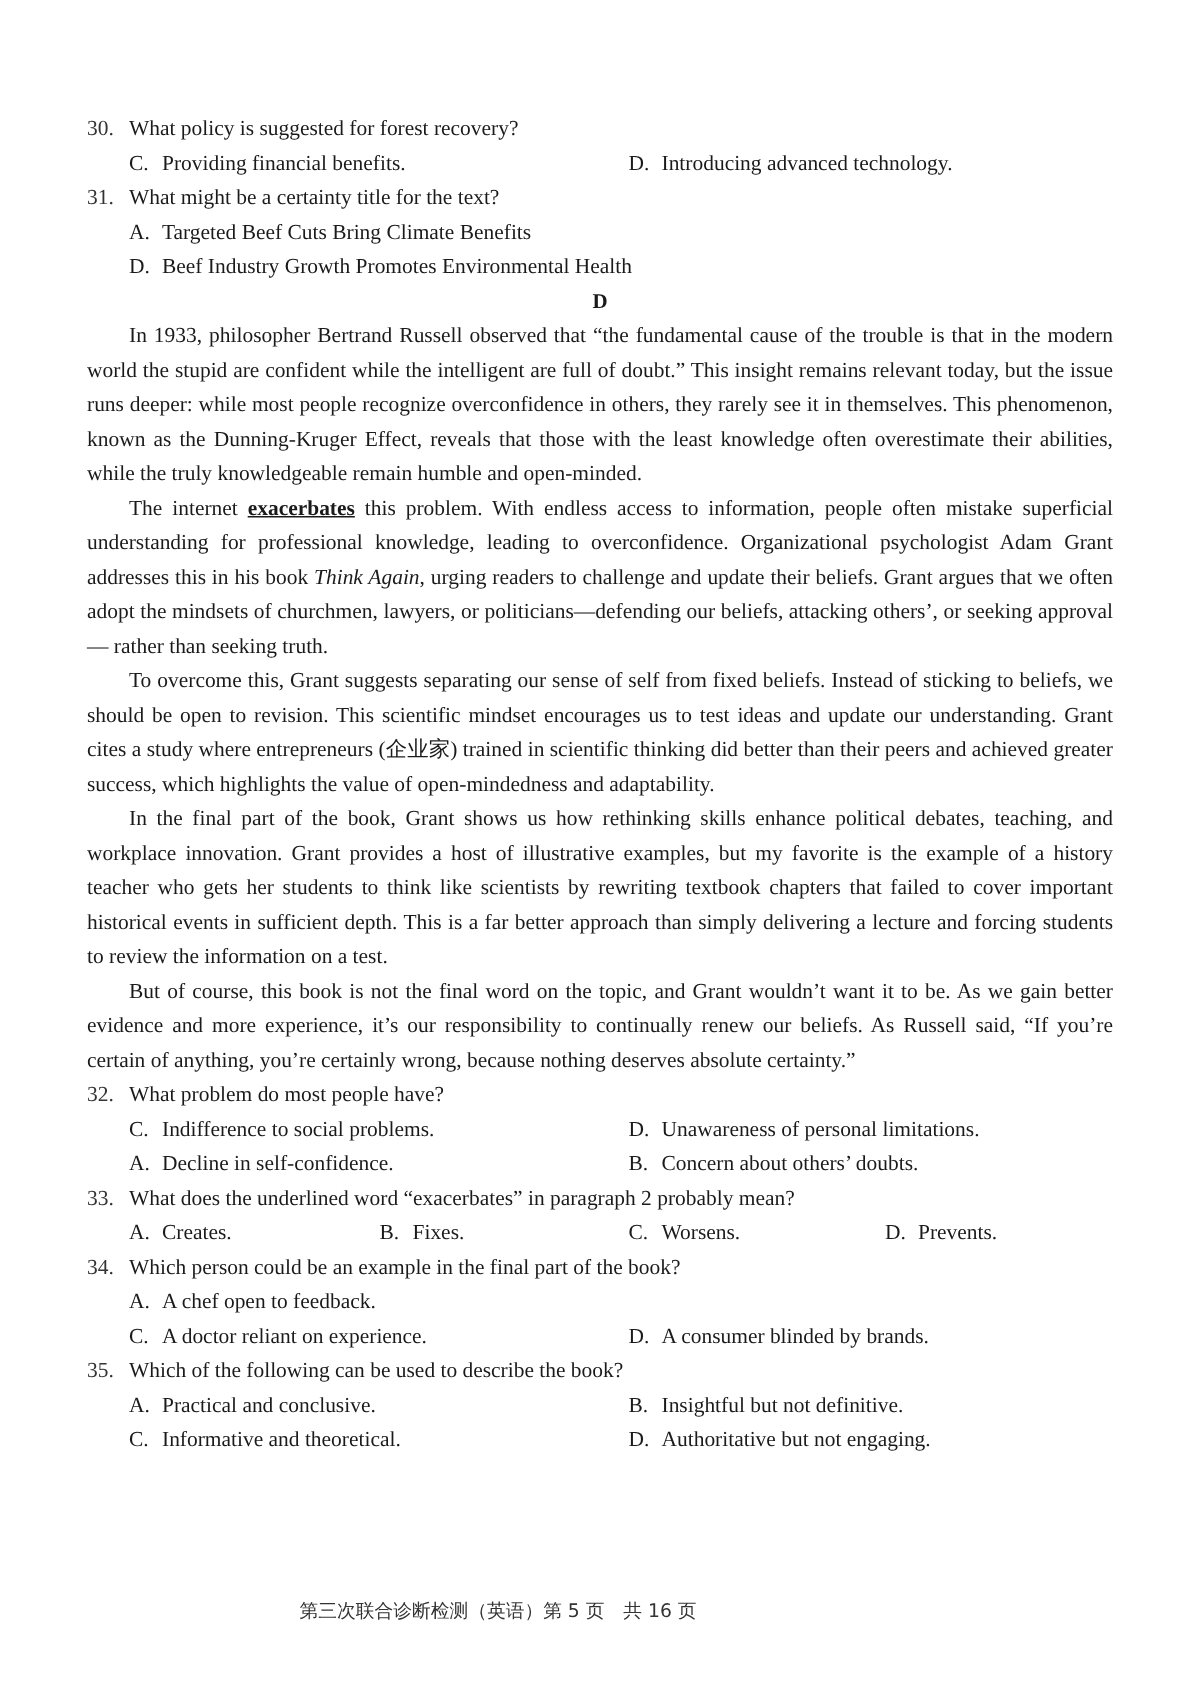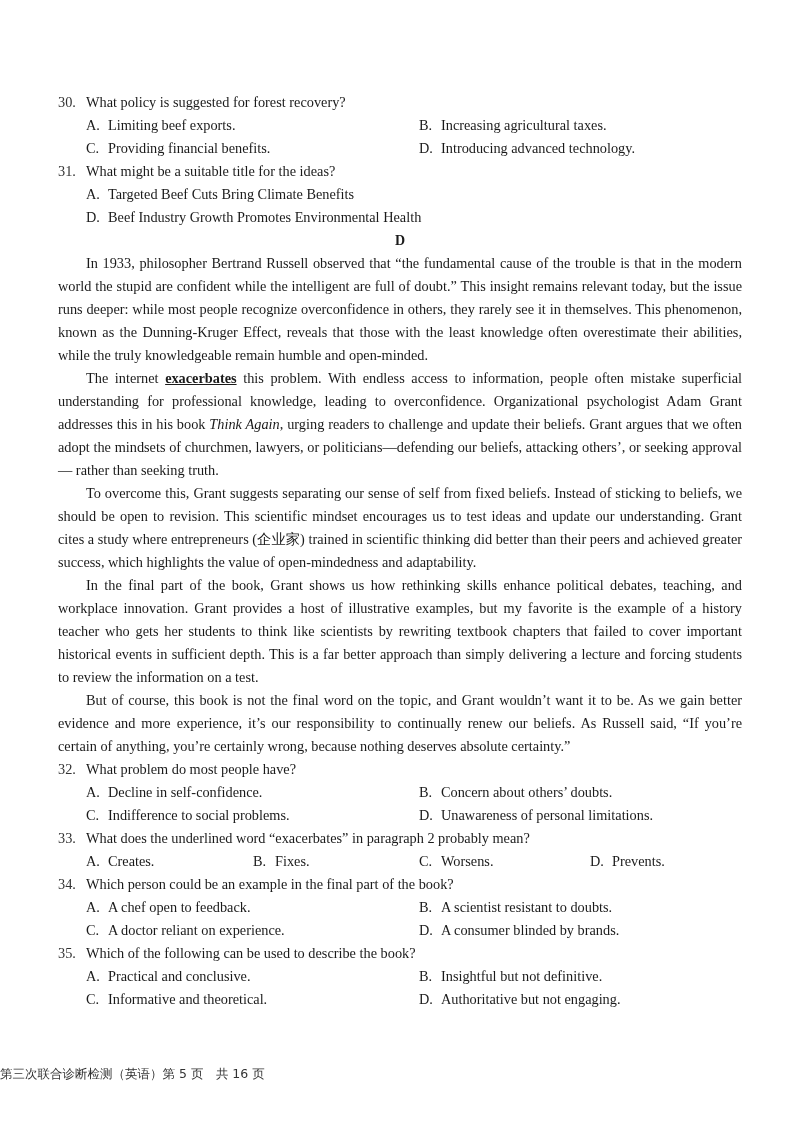--- a/index.html
+++ b/index.html
@@ -1,98 +1,93 @@
 <!DOCTYPE html>
 <html><head>
   <meta charset="utf-8">
   <style>
     html, body { margin: 0; padding: 0; background: #ffffff; }
     body {
       width: 800px; height: 1131px; position: relative; overflow: hidden;
       font-family: "Liberation Serif", "DejaVu Serif", serif;
       color: #1a1a1a; font-size: 14.3px;
     }
-    .page { position: absolute; left: 58px; top: 75px; width: 684px; margin-top: 16px; }
+    .page { position: absolute; left: 58px; top: 75px; width: 684px; }
     .q { line-height: 23px; height: 23px; white-space: nowrap; }
     .qnum { display: inline-block; width: 28px; color: #333; }
     .opts { position: relative; height: 23px; line-height: 23px; margin-left: 28px; white-space: nowrap; }
     .opt { position: absolute; top: 0; }
     .opt .ol { display: inline-block; width: 22px; }
     .two .opt:nth-child(1) { left: 0; }
     .two .opt:nth-child(2) { left: 333px; }
     .four .opt:nth-child(1) { left: 0; }
     .four .opt:nth-child(2) { left: 167px; }
     .four .opt:nth-child(3) { left: 333px; }
     .four .opt:nth-child(4) { left: 504px; }
     .single .opt { position: static; }
     .section { text-align: center; font-weight: bold; line-height: 23px; height: 23px; font-size: 14px; }
     .para { text-align: justify; text-indent: 28px; line-height: 23px; font-size: 14.3px; }
     .para u { font-weight: bold; text-decoration: underline; }
-    .footer { position: absolute; top: 1066px; left: 0; width: 664px; font-size: 12.5px; color: #333; font-family: "DejaVu Sans", sans-serif; }
+    .footer { position: absolute; top: 1066px; left: 0; width: 664px; text-align: center; font-size: 12.5px; color: #333; font-family: "DejaVu Sans", sans-serif; }
   </style>
 </head>
 <body>
 
 <div class="page">
 
   <div>
     <div class="q"><span class="qnum">30.</span><span>What policy is suggested for forest recovery?</span></div>
     <div class="opts two">
-      <span class="opt"><span class="ol">A.</span><span>Limiting beef exports.</span></span>
-      <span class="opt"><span class="ol">B.</span><span>Increasing agricultural taxes.</span></span>
-    </div>
-    <div class="opts two">
       <span class="opt"><span class="ol">C.</span><span>Providing financial benefits.</span></span>
       <span class="opt"><span class="ol">D.</span><span>Introducing advanced technology.</span></span>
     </div>
   </div>
 
   <div>
-    <div class="q"><span class="qnum">31.</span><span>What might be a suitable title for the ideas?</span></div>
+    <div class="q"><span class="qnum">31.</span><span>What might be a certainty title for the text?</span></div>
     <div class="opts single"><span class="opt"><span class="ol">A.</span><span>Targeted Beef Cuts Bring Climate Benefits</span></span></div>
     <div class="opts single"><span class="opt"><span class="ol">D.</span><span>Beef Industry Growth Promotes Environmental Health</span></span></div>
   </div>
 
   <div class="section">D</div>
 
   <div>
     <div class="para">In 1933, philosopher Bertrand Russell observed that “the fundamental cause of the trouble is that in the modern world the stupid are confident while the intelligent are full of doubt.” This insight remains relevant today, but the issue runs deeper: while most people recognize overconfidence in others, they rarely see it in themselves. This phenomenon, known as the Dunning-Kruger Effect, reveals that those with the least knowledge often overestimate their abilities, while the truly knowledgeable remain humble and open-minded.</div>
     <div class="para"><span>The internet </span><u>exacerbates</u><span> this problem. With endless access to information, people often mistake superficial understanding for professional knowledge, leading to overconfidence. Organizational psychologist Adam Grant addresses this in his book </span><i>Think Again</i><span>, urging readers to challenge and update their beliefs. Grant argues that we often adopt the mindsets of churchmen, lawyers, or politicians—defending our beliefs, attacking others’, or seeking approval— rather than seeking truth.</span></div>
     <div class="para">To overcome this, Grant suggests separating our sense of self from fixed beliefs. Instead of sticking to beliefs, we should be open to revision. This scientific mindset encourages us to test ideas and update our understanding. Grant cites a study where entrepreneurs (企业家) trained in scientific thinking did better than their peers and achieved greater success, which highlights the value of open-mindedness and adaptability.</div>
     <div class="para">In the final part of the book, Grant shows us how rethinking skills enhance political debates, teaching, and workplace innovation. Grant provides a host of illustrative examples, but my favorite is the example of a history teacher who gets her students to think like scientists by rewriting textbook chapters that failed to cover important historical events in sufficient depth. This is a far better approach than simply delivering a lecture and forcing students to review the information on a test.</div>
     <div class="para">But of course, this book is not the final word on the topic, and Grant wouldn’t want it to be. As we gain better evidence and more experience, it’s our responsibility to continually renew our beliefs. As Russell said, “If you’re certain of anything, you’re certainly wrong, because nothing deserves absolute certainty.”</div>
   </div>
 
   <div>
     <div class="q"><span class="qnum">32.</span><span>What problem do most people have?</span></div>
     <div class="opts two">
+      <span class="opt"><span class="ol">C.</span><span>Indifference to social problems.</span></span>
+      <span class="opt"><span class="ol">D.</span><span>Unawareness of personal limitations.</span></span>
+    </div>
+    <div class="opts two">
       <span class="opt"><span class="ol">A.</span><span>Decline in self-confidence.</span></span>
       <span class="opt"><span class="ol">B.</span><span>Concern about others’ doubts.</span></span>
-    </div>
-    <div class="opts two">
-      <span class="opt"><span class="ol">C.</span><span>Indifference to social problems.</span></span>
-      <span class="opt"><span class="ol">D.</span><span>Unawareness of personal limitations.</span></span>
     </div>
   </div>
 
   <div>
     <div class="q"><span class="qnum">33.</span><span>What does the underlined word “exacerbates” in paragraph 2 probably mean?</span></div>
     <div class="opts four">
       <span class="opt"><span class="ol">A.</span><span>Creates.</span></span>
       <span class="opt"><span class="ol">B.</span><span>Fixes.</span></span>
       <span class="opt"><span class="ol">C.</span><span>Worsens.</span></span>
       <span class="opt"><span class="ol">D.</span><span>Prevents.</span></span>
     </div>
   </div>
 
   <div>
     <div class="q"><span class="qnum">34.</span><span>Which person could be an example in the final part of the book?</span></div>
     <div class="opts two">
       <span class="opt"><span class="ol">A.</span><span>A chef open to feedback.</span></span>
-      <span class="opt"><span class="ol">B.</span><span>A scientist resistant to doubts.</span></span>
     </div>
     <div class="opts two">
       <span class="opt"><span class="ol">C.</span><span>A doctor reliant on experience.</span></span>
       <span class="opt"><span class="ol">D.</span><span>A consumer blinded by brands.</span></span>
     </div>
   </div>
 
   <div>
     <div class="q"><span class="qnum">35.</span><span>Which of the following can be used to describe the book?</span></div>
     <div class="opts two">

